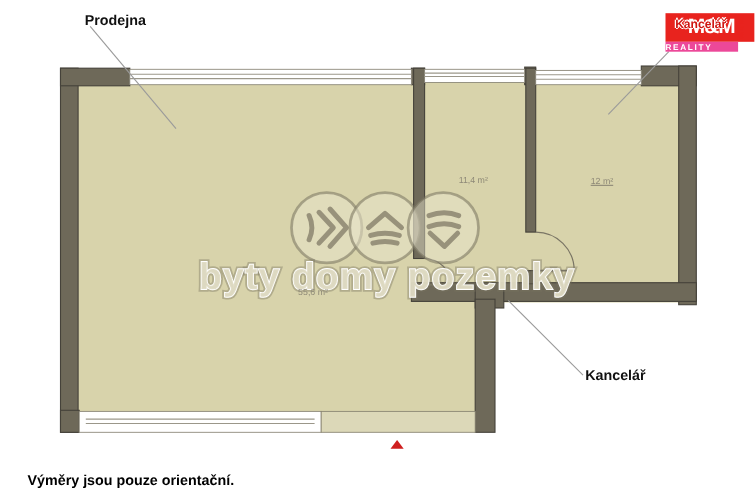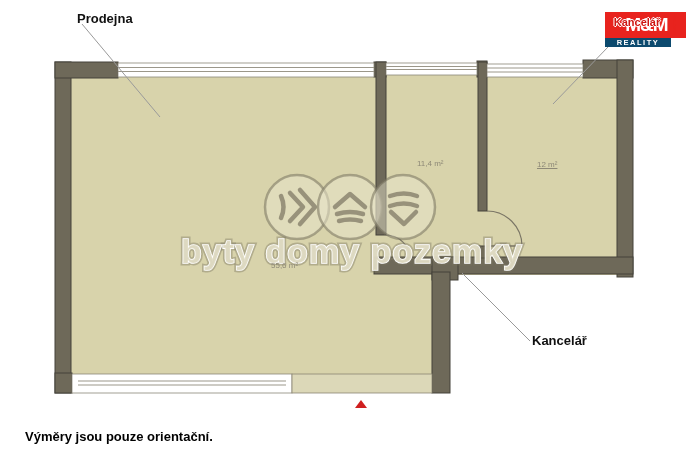--- a/index.html
+++ b/index.html
@@ -18,22 +18,22 @@
   .marker-triangle{left:355px;top:400px;width:0;height:0;
     border-left:6px solid transparent;border-right:6px solid transparent;
     border-bottom:8px solid #cf1f1f;}
   .logo{left:605px;top:12px;width:66px;height:35px;}
   .logo-red{position:absolute;left:0;top:0;width:83px;height:26px;background:#e8231e;}
   .logo-mm{display:block;width:100%;text-align:center;line-height:26px;
     font-size:19px;font-weight:bold;color:#ffffff;letter-spacing:-1px;}
   .logo-kancelar{position:absolute;left:0px;top:4px;width:64px;text-align:center;
     font-size:11px;font-weight:bold;color:#cf1612;
     text-shadow:-1px 0 0 #fff,1px 0 0 #fff,0 -1px 0 #fff,0 1px 0 #fff;}
-  .logo-blue{position:absolute;left:0;top:26px;width:66px;height:9px;background:#0c4a6e;
-    color:#fff;font-size:7.5px;font-weight:bold;letter-spacing:1.5px;text-align:center;
+  .logo-blue{position:absolute;left:0;top:26px;width:66px;height:9px;background:#ec4899;
+    color:#fff;font-size:7.5px;font-weight:bold;letter-spacing:1.5px;
     line-height:9px;}
   .logo-holding{position:absolute;right:-6px;top:2px;writing-mode:vertical-rl;
     font-size:4px;font-weight:bold;color:#e8231e;letter-spacing:0.5px;}
   .wm-text{font-family:"Liberation Sans",sans-serif;font-weight:bold;font-size:34px;letter-spacing:1px;}
   .wm-back{fill:none;stroke:rgba(120,114,95,0.40);stroke-width:5px;}
   .wm-front{fill:rgba(223,219,196,0.95);stroke:#ffffff;stroke-width:1.6px;paint-order:stroke;}
 </style>
 </head>
 <body>
 

